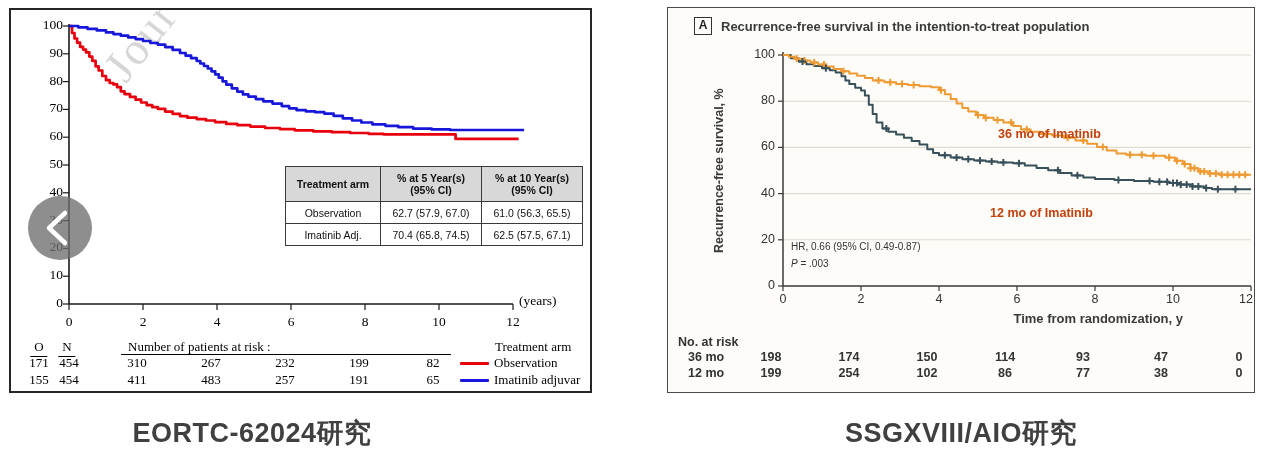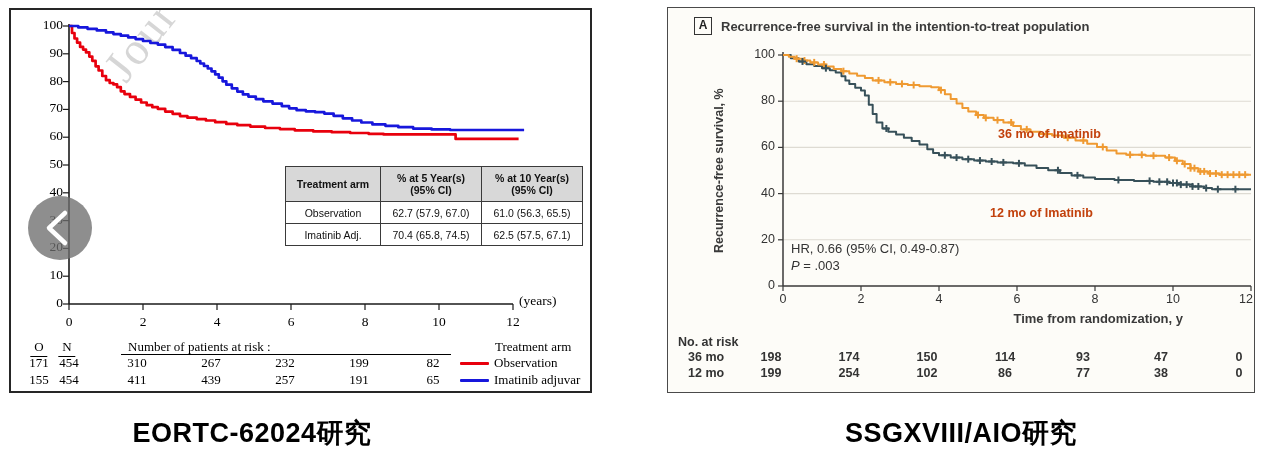--- a/index.html
+++ b/index.html
@@ -34,24 +34,24 @@
   .xlab-r{transform:translateX(-50%);text-align:center;}
   #panelA-box{left:26px;top:9px;width:18px;height:18px;border:1.5px solid #333;
               box-sizing:border-box;text-align:center;font-weight:bold;font-size:12px;
               line-height:15px;color:#222;background:#fdfcf8;}
   #rp-title{left:53px;top:11px;font-size:13px;font-weight:600;color:#3a3a3a;}
   #rp-ylabel{left:44px;top:47px;height:231px;writing-mode:vertical-rl;transform:rotate(180deg);
              font-size:12.5px;font-weight:600;color:#3a3a3a;text-align:center;}
   #rp-xlabel{left:95px;top:303px;width:420px;text-align:right;font-size:13px;
              font-weight:600;color:#3a3a3a;}
   .curve-label{font-size:12.5px;font-weight:600;color:#c2410c;white-space:nowrap;}
-  .annot{font-size:13px;color:#333;white-space:nowrap;}
+  .annot{font-size:10px;color:#333;white-space:nowrap;}
   .risk-r{font-size:12.5px;font-weight:600;color:#333;white-space:nowrap;}
   
-  .caption{top:415px;text-align:center;font-size:27px;font-weight:900;color:#000000;
+  .caption{top:415px;text-align:center;font-size:27px;font-weight:900;color:#404040;
            letter-spacing:.5px;font-family:"Liberation Sans",sans-serif;}
   #caption-left{left:9px;width:486px;}
   #caption-right{left:667px;width:588px;}
   
   #prev-btn{left:28px;top:196px;width:64px;height:64px;border-radius:50%;
             background:rgba(110,110,110,.78);z-index:20;cursor:pointer;}
   svg{display:block;}
 </style>
 </head>
 <body>
@@ -145,21 +145,21 @@
     <span class="abs risk-l cnum" style="left:200px;top:345px">267</span>
     <span class="abs risk-l cnum" style="left:274px;top:345px">232</span>
     <span class="abs risk-l cnum" style="left:348px;top:345px">199</span>
     <span class="abs risk-l cnum" style="left:422px;top:345px">82</span>
     <div class="abs swatch" style="left:449px;top:352px;background:#e8000d"></div>
     <span class="abs risk-l" style="left:483px;top:345px">Observation</span>
 
     <span class="abs risk-l cnum" style="left:28px;top:362px">155</span>
     <span class="abs risk-l cnum" style="left:58px;top:362px">454</span>
     <span class="abs risk-l cnum" style="left:126px;top:362px">411</span>
-    <span class="abs risk-l cnum" style="left:200px;top:362px">439</span>
+    <span class="abs risk-l cnum" style="left:200px;top:362px">483</span>
     <span class="abs risk-l cnum" style="left:274px;top:362px">257</span>
     <span class="abs risk-l cnum" style="left:348px;top:362px">191</span>
     <span class="abs risk-l cnum" style="left:422px;top:362px">65</span>
     <div class="abs swatch" style="left:449px;top:369px;background:#1717dc"></div>
     <span class="abs risk-l" style="left:483px;top:362px">Imatinib adjuvar</span>
   </div>
 
   <div id="right-panel" class="abs">
     <div id="panelA-box" class="abs">A</div>
     <div id="rp-title" class="abs">Recurrence-free survival in the intention-to-treat population</div>

